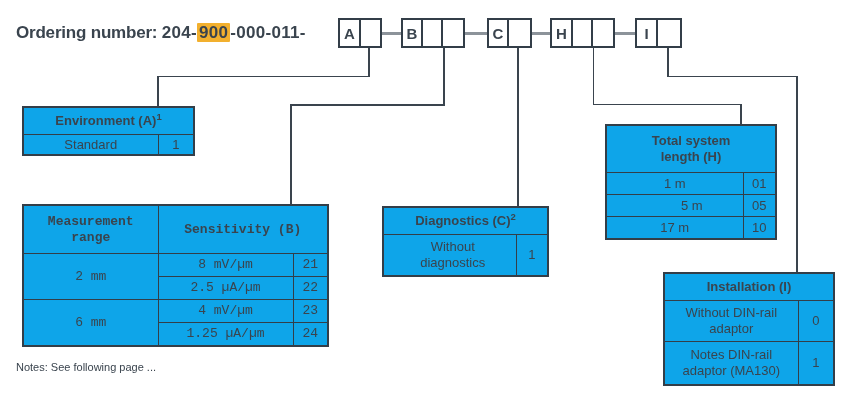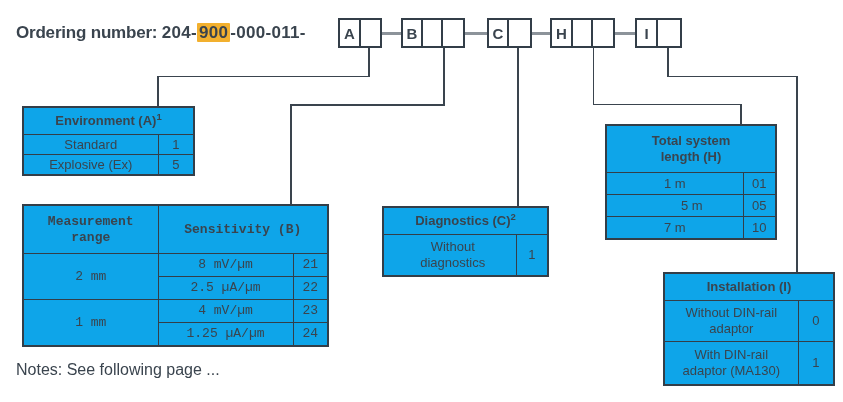--- a/index.html
+++ b/index.html
@@ -36,21 +36,21 @@
   }
   th,td{
     border:1.5px solid #333e48;text-align:center;vertical-align:middle;
     font-size:13px;line-height:1.22;white-space:pre-line;padding:0 2px;
     color:#3a444e;overflow:hidden;
   }
   th{font-weight:bold;}
   td{font-weight:normal;}
   sup{font-size:9.5px;font-weight:bold;vertical-align:super;line-height:0;}
   
-  .notes{position:absolute;left:16px;top:361px;font-size:16px;}
+  .notes{position:absolute;left:16px;top:361px;font-size:11px;}
 </style>
 </head>
 <body>
 
 <div id="canvas">
 
   <div class="title">
     <span>Ordering number:</span><span>&nbsp;</span><span class="num">204-</span><span class="num hl">900</span><span class="num">-000-011-</span>
   </div>
 
@@ -106,24 +106,20 @@
         <col style="width:36px">
       </colgroup>
     <tbody>
         <tr>
           <th colspan="2" style="height:26px;"><span>Environment (A)</span><sup>1</sup></th>
         </tr>
     <tr>
       <td style="height:19px;">Standard</td>
       <td>1</td>
     </tr>
-    <tr>
-      <td style="height:19px;">Explosive (Ex)</td>
-      <td>5</td>
-    </tr>
   </tbody>
     </table>
 
   <table style="left:22px;top:204px;width:305px;font-family:Liberation Mono, monospace;">
     <colgroup>
         <col style="width:135px">
         <col style="width:135px">
         <col style="width:35px">
       </colgroup>
     <tbody>
@@ -135,21 +131,21 @@
     <tr>
       <td rowspan="2">2 mm</td>
       <td style="height:22px;margin-top:24px;">8 mV/µm</td>
       <td>21</td>
     </tr>
     <tr>
       <td style="height:22px;">2.5 µA/µm</td>
       <td>22</td>
     </tr>
     <tr>
-      <td rowspan="2">1 mm</td>
+      <td rowspan="2">6 mm</td>
       <td style="height:22px;">4 mV/µm</td>
       <td>23</td>
     </tr>
     <tr>
       <td style="height:22px;">1.25 µA/µm</td>
       <td>24</td>
     </tr>
   </tbody>
     </table>
 
@@ -182,42 +178,42 @@
         </tr>
     <tr>
       <td style="height:21px;">1 m</td>
       <td>01</td>
     </tr>
     <tr>
       <td style="height:21px;padding-left:36px;">5 m</td>
       <td>05</td>
     </tr>
     <tr>
-      <td style="height:21px;">7 m</td>
+      <td style="height:21px;">17 m</td>
       <td>10</td>
     </tr>
   </tbody>
     </table>
 
   <table style="left:663px;top:272px;width:170px;">
     <colgroup>
         <col style="width:134px">
         <col style="width:36px">
       </colgroup>
     <tbody>
         <tr>
           <th colspan="2" style="height:26px;">Installation (I)</th>
         </tr>
     <tr>
       <td style="height:40px;">Without DIN-rail
 adaptor</td>
       <td>0</td>
     </tr>
     <tr>
-      <td style="height:42px;">With DIN-rail
+      <td style="height:42px;">Notes DIN-rail
 adaptor (MA130)</td>
       <td>1</td>
     </tr>
   </tbody>
     </table>
 
   <div class="notes">Notes: See following page ...</div>
 
 </div>
 

